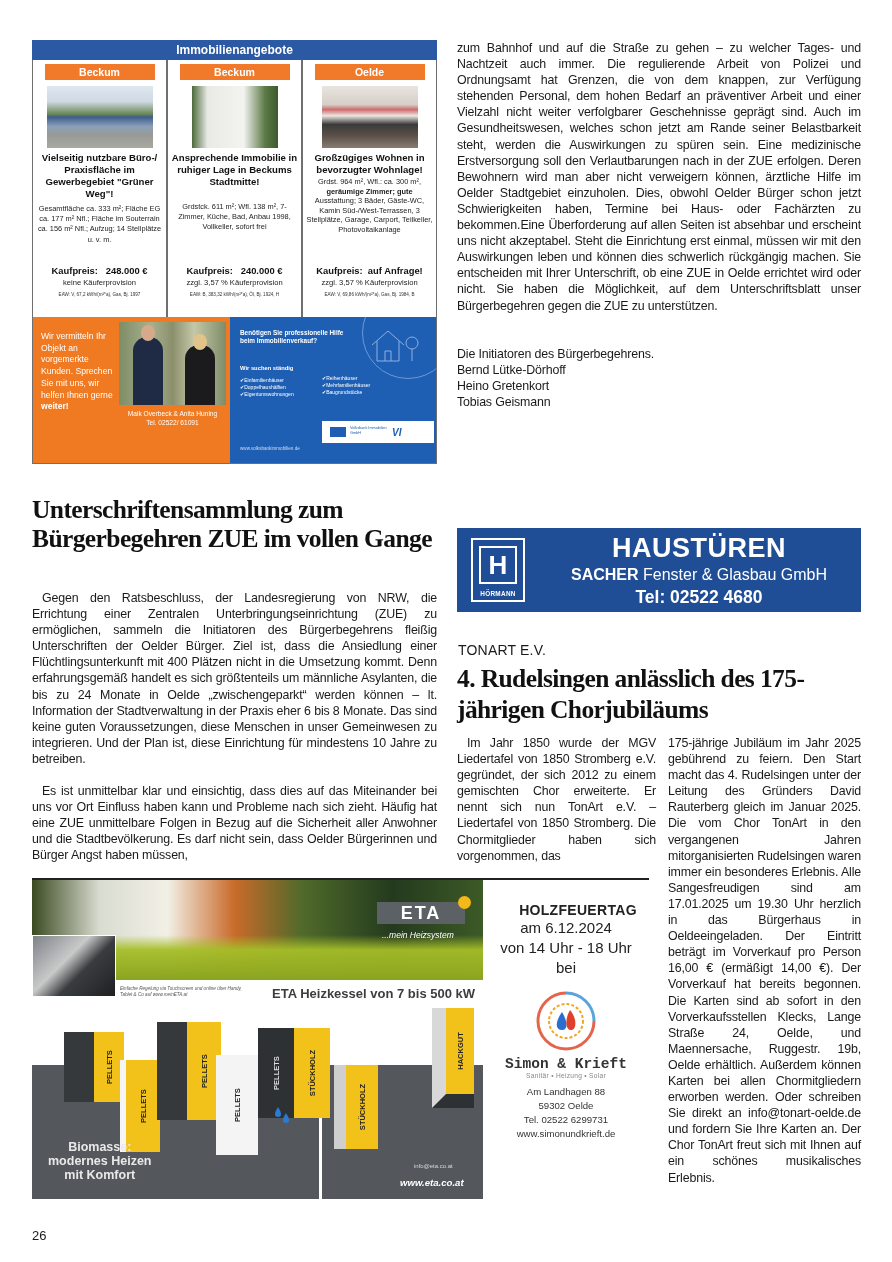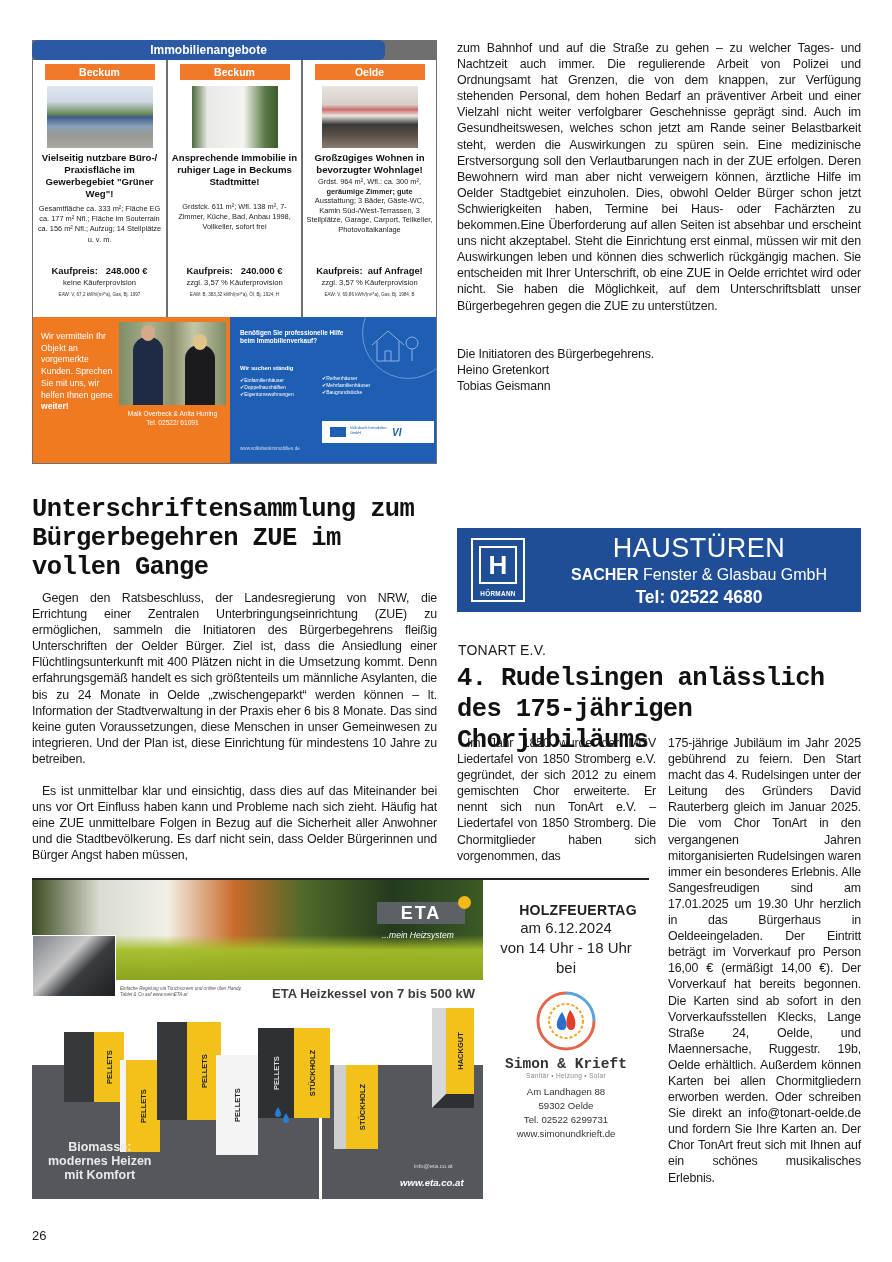--- a/index.html
+++ b/index.html
@@ -15,32 +15,32 @@
     line-height: 16.1px;
     text-align: justify;
     color: #1a1a1a;
     letter-spacing: -0.15px;
   }
   .bodytext p { text-indent: 10px; }
   .bodytext p.noindent { text-indent: 0; text-align: left; }
   .bodytext .gap { height: 16px; }
 
   .headline {
-    font-family: Liberation Mono, monospace;
+    font-family: Liberation Serif, serif;
     font-weight: bold;
     color: #111;
     letter-spacing: -0.6px;
   }
 
   
   #immo { left: 32px; top: 40px; width: 405px; height: 424px; background: #6f6f6f; }
   #immo .hdr {
-    position: absolute; left: 0; top: 0; width: 353px; height: 20px;
+    position: absolute; left: 0; top: 0; width: 405px; height: 20px;
     background: #2b59a3; color: #fff; font-weight: bold; font-size: 12px;
-    text-align: center; line-height: 20px; border-radius: 6px;
+    text-align: center; line-height: 20px;
   }
   #immo .cards { position: absolute; left: 1px; top: 20px; width: 403px; height: 268px; display: flex; gap: 2px; }
   #immo .card { flex: 1; background: #fff; position: relative; text-align: center; }
   #immo .city {
     margin: 4px auto 0; width: 110px; height: 16px; background: #f07a2a; color: #fff;
     font-weight: bold; font-size: 10.5px; line-height: 16px;
   }
   #immo .photo { margin: 6px auto 0; height: 62px; }
   #immo .photo.p1 { width: 106px; background: linear-gradient(#dfe7ef 0%, #cfd9e4 25%, #6b8a55 45%, #3d5d8a 50%, #8aa0b8 65%, #9a9a95 80%, #a9a9a2 100%); }
   #immo .photo.p2 { width: 86px; background: linear-gradient(90deg, #4c6a3b 0%, #e9e9e6 18%, #f3f3f0 60%, #5b7a46 85%, #3e5a2e 100%); }
@@ -100,21 +100,21 @@
   #h-main { left: 32px; top: 495px; width: 410px; font-size: 25.5px; line-height: 29px; }
 
   #ltext { left: 32px; top: 590px; width: 405px; }
 
   
   #horm { left: 457px; top: 528px; width: 404px; height: 84px; background: #1f4d96; }
   #horm .logo { position: absolute; left: 14px; top: 10px; width: 54px; height: 64px; border: 2px solid #fff; }
   #horm .logo .inner { position: absolute; left: 6px; top: 6px; width: 38px; height: 38px; border: 2px solid #fff; }
   #horm .logo .H { position: absolute; left: 0; right: 0; top: 3px; text-align: center; color: #fff; font-weight: bold; font-size: 26px; line-height: 28px; }
   #horm .logo .brand { position: absolute; left: 0; right: 0; bottom: 3px; text-align: center; color: #fff; font-size: 6.4px; font-weight: bold; letter-spacing: 0.3px; }
-  #horm .l1 { position: absolute; left: 80px; right: 0; top: 4px; text-align: center; color: #fff; font-weight: normal; font-size: 27px; line-height: 32px; letter-spacing: 0.5px; }
+  #horm .l1 { position: absolute; left: 80px; right: 0; top: 4px; text-align: center; color: #fff; font-weight: bold; font-size: 27px; line-height: 32px; letter-spacing: 0.5px; }
   #horm .l2 { position: absolute; left: 80px; right: 0; top: 37px; text-align: center; color: #ffffff; font-size: 16px; line-height: 20px; }
   #horm .l2 b { font-weight: bold; }
   #horm .l3 { position: absolute; left: 80px; right: 0; top: 58px; text-align: center; color: #fff; font-weight: bold; font-size: 17.5px; line-height: 22px; }
 
   
   #kicker { left: 458px; top: 642px; font-size: 14px; color: #1a1a1a; letter-spacing: 0.2px; }
   #h-ton { left: 457px; top: 663px; width: 410px; font-size: 25.5px; line-height: 31px; }
   #tcol1 { left: 457px; top: 735px; width: 199px; }
   #tcol2 { left: 668px; top: 735px; width: 193px; }
 
@@ -238,20 +238,21 @@
       <div class="url">www.volksbankimmobilien.de</div>
     </div>
   </div>
 </div>
 
 <div id="rtop" class="abs bodytext">
   <p class="noindent" style="text-align:justify">zum Bahnhof und auf die Straße zu gehen – zu welcher Tages- und Nachtzeit auch immer. Die regulierende Arbeit von Polizei und Ordnungsamt hat Grenzen, die von dem knappen, zur Verfügung stehenden Personal, dem hohen Bedarf an präventiver Arbeit und einer Vielzahl nicht weiter verfolgbarer Geschehnisse geprägt sind. Auch im Gesundheitswesen, welches schon jetzt am Rande seiner Belastbarkeit steht, werden die Auswirkungen zu spüren sein. Eine medizinische Erstversorgung soll den Verlautbarungen nach in der ZUE erfolgen. Deren Bewohnern wird man aber nicht verweigern können, ärztliche Hilfe im Oelder Stadtgebiet einzuholen. Dies, obwohl Oelder Bürger schon jetzt Schwierigkeiten haben, Termine bei Haus- oder Fachärzten zu bekommen.Eine Überforderung auf allen Seiten ist absehbar und erscheint uns nicht akzeptabel. Steht die Einrichtung erst einmal, müssen wir mit den Auswirkungen leben und können dies schwerlich rückgängig machen. Sie entscheiden mit Ihrer Unterschrift, ob eine ZUE in Oelde errichtet wird oder nicht. Sie haben die Möglichkeit, auf dem Unterschriftsblatt unser Bürgerbegehren gegen die ZUE zu unterstützen.</p>
   <div class="gap"></div>
   <div class="gap"></div>
   <p class="noindent">Die Initiatoren des Bürgerbegehrens.</p>
+  <p class="noindent">Bernd Lütke-Dörhoff</p>
   <p class="noindent">Heino Gretenkort</p>
   <p class="noindent">Tobias Geismann</p>
 </div>
 
 <h1 id="h-main" class="abs headline">Unterschriftensammlung zum Bürgerbegehren ZUE im vollen Gange</h1>
 <div id="ltext" class="abs bodytext">
   <p>Gegen den Ratsbeschluss, der Landesregierung von NRW, die Errichtung einer Zentralen Unterbringungseinrichtung (ZUE) zu ermöglichen, sammeln die Initiatoren des Bürgerbegehrens fleißig Unterschriften der Oelder Bürger. Ziel ist, dass die Ansiedlung einer Flüchtlingsunterkunft mit 400 Plätzen nicht in die Umsetzung kommt. Denn erfahrungsgemäß handelt es sich größtenteils um männliche Asylanten, die bis zu 24 Monate in Oelde „zwischengeparkt“ werden können – lt. Information der Stadtverwaltung in der Praxis eher 6 bis 8 Monate. Das sind keine guten Voraussetzungen, diese Menschen in unser Gemeinwesen zu integrieren. Und der Plan ist, diese Einrichtung für mindestens 10 Jahre zu betreiben.</p>
   <div class="gap"></div>
   <p>Es ist unmittelbar klar und einsichtig, dass dies auf das Miteinander bei uns vor Ort Einfluss haben kann und Probleme nach sich zieht. Häufig hat eine ZUE unmittelbare Folgen in Bezug auf die Sicherheit aller Anwohner und die Stadtbevölkerung. Es darf nicht sein, dass Oelder Bürgerinnen und Bürger Angst haben müssen,</p>
 </div>

